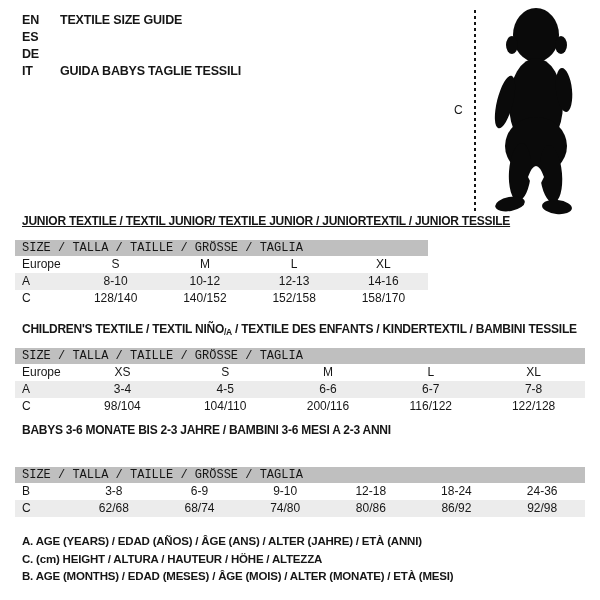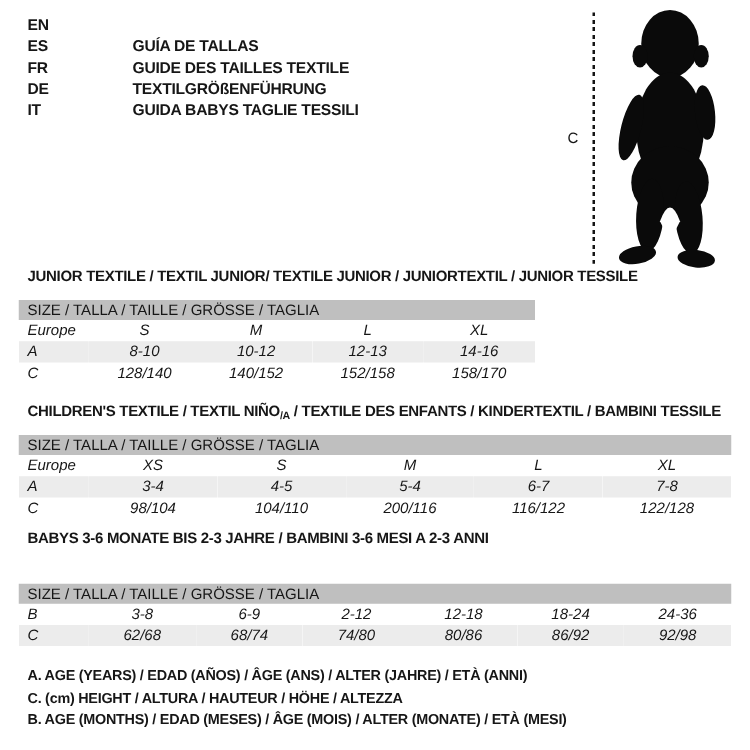--- a/index.html
+++ b/index.html
@@ -2,69 +2,64 @@
 <html><head>
 <meta charset="utf-8">
 <style>
   html,body{margin:0;padding:0;background:#fff;}
   .page{
     position:relative;width:600px;height:600px;background:#ffffff;
     font-family:"Liberation Sans",sans-serif;color:#161616;overflow:hidden;
   }
   
   .langs{position:absolute;left:22px;top:12px;font-weight:bold;font-size:12.5px;letter-spacing:-0.2px;}
-  .lang-row{display:flex;height:17px;line-height:17px;gap:46px;}
+  .lang-row{display:flex;height:17px;line-height:17px;}
   .lang-code{width:38px;}
   
   .figure{position:absolute;left:450px;top:4px;width:148px;height:214px;}
   .dash{position:absolute;left:24px;top:6px;width:2px;height:201px;
         background:repeating-linear-gradient(to bottom,#141414 0 3px,transparent 3px 6px);}
   .c-label{position:absolute;left:4px;top:99px;font-size:12px;}
   .sil{position:absolute;left:34px;top:0;}
   
   .sec-heading{position:absolute;left:22px;font-weight:bold;font-size:12px;letter-spacing:-0.25px;white-space:nowrap;}
-  .h1{top:214px;}
+  .h1{top:214px;text-decoration:underline;}
   .h2{top:322px;}
   .h3{top:422px;line-height:16.5px;}
   .subA{font-size:8.5px;vertical-align:-2px;}
   
   .tbl{position:absolute;left:15px;}
-  .tbl .bar{background:#bfbfbf;height:16px;line-height:16px;padding-left:7px;font-size:12px;}
+  .tbl .bar{background:#bfbfbf;height:16px;line-height:16px;padding-left:7px;font-size:12px;font-family:Liberation Mono, monospace;}
   .tbl table{border-collapse:collapse;table-layout:fixed;font-size:12px;}
-  .tbl td{height:17px;line-height:17px;text-align:center;padding:0;overflow:hidden;font-style:italic;}
+  .tbl td{height:17px;line-height:17px;text-align:center;padding:0;overflow:hidden;}
   .tbl td.lbl{text-align:left;padding-left:7px;}
   .tbl tr.stripe{background:#ececec;}
   .t1{top:240px;width:413px;} .t1 table{width:413px;}
   .t2{top:348px;width:570px;} .t2 table{width:570px;}
   .t3{top:467px;width:570px;} .t3 table{width:570px;}
   col.lblcol{width:56px;}
   
   .footnotes{position:absolute;left:22px;top:533px;font-weight:bold;font-size:11.5px;
              line-height:17.5px;letter-spacing:-0.2px;}
 </style>
 </head>
 <body>
 
 <div class="page">
 
   <div class="langs">
     <div class="lang-row">
       <span class="lang-code">EN</span>
+      <span class="lang-title">TEXTILE SIZE GUIDE</span>
     </div>
     <div class="lang-row">
       <span class="lang-code">ES</span>
-      <span class="lang-title">GUÍA DE TALLAS</span>
-    </div>
-    <div class="lang-row">
-      <span class="lang-code">FR</span>
-      <span class="lang-title">GUIDE DES TAILLES TEXTILE</span>
     </div>
     <div class="lang-row">
       <span class="lang-code">DE</span>
-      <span class="lang-title">TEXTILGRÖßENFÜHRUNG</span>
     </div>
     <div class="lang-row">
       <span class="lang-code">IT</span>
       <span class="lang-title">GUIDA BABYS TAGLIE TESSILI</span>
     </div>
   </div>
 
   <div class="figure">
     <div class="dash"></div>
     <div class="c-label">C</div>
@@ -145,21 +140,21 @@
         <td>XS</td>
         <td>S</td>
         <td>M</td>
         <td>L</td>
         <td>XL</td>
       </tr>
       <tr class="stripe">
         <td class="lbl">A</td>
         <td>3-4</td>
         <td>4-5</td>
-        <td>5-4</td>
+        <td>6-6</td>
         <td>6-7</td>
         <td>7-8</td>
       </tr>
       <tr>
         <td class="lbl">C</td>
         <td>98/104</td>
         <td>104/110</td>
         <td>200/116</td>
         <td>116/122</td>
         <td>122/128</td>
@@ -181,21 +176,21 @@
           <col>
           <col>
           <col>
           <col>
         </colgroup>
       <tbody>
           <tr>
         <td class="lbl">B</td>
         <td>3-8</td>
         <td>6-9</td>
-        <td>2-12</td>
+        <td>9-10</td>
         <td>12-18</td>
         <td>18-24</td>
         <td>24-36</td>
       </tr>
       <tr class="stripe">
         <td class="lbl">C</td>
         <td>62/68</td>
         <td>68/74</td>
         <td>74/80</td>
         <td>80/86</td>

